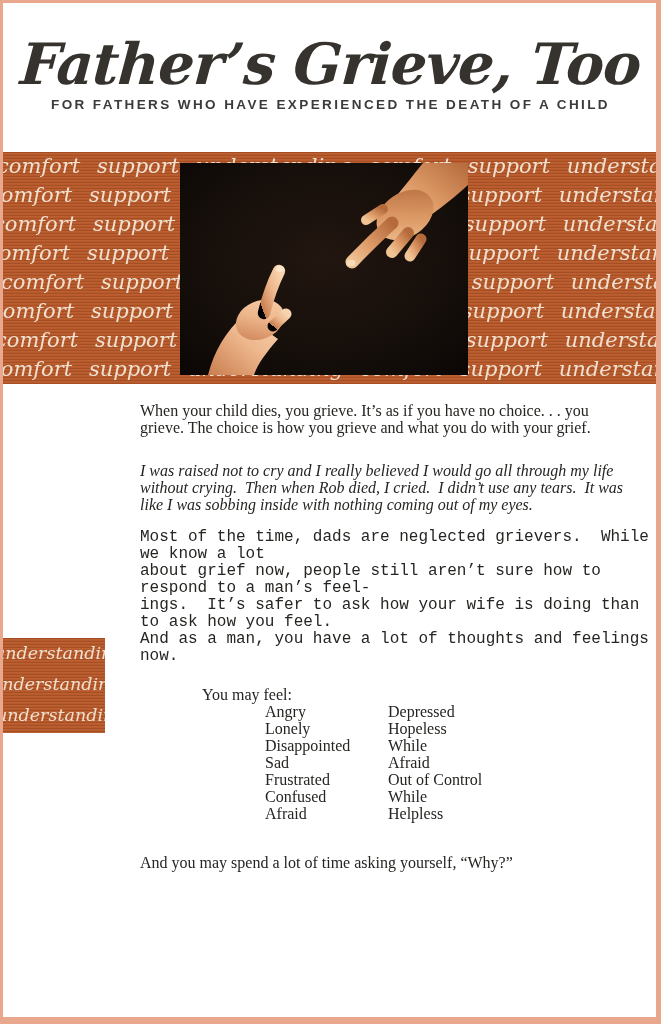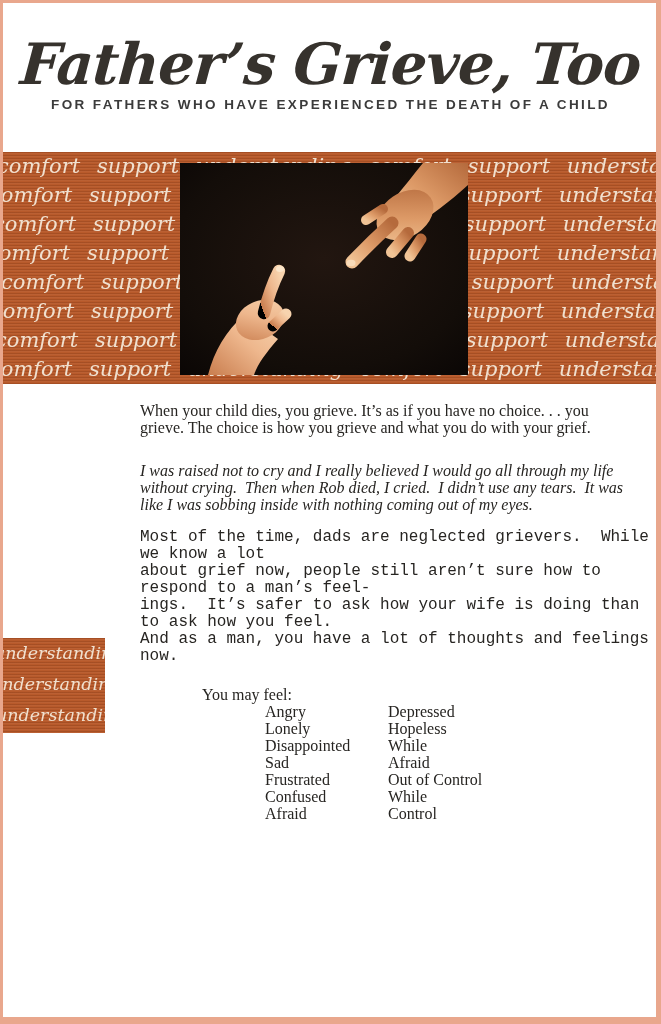--- a/index.html
+++ b/index.html
@@ -197,22 +197,23 @@
           <div class="feel-row">
             <span class="feel-left">Frustrated</span>
             <span class="feel-right">Out of Control</span>
           </div>
           <div class="feel-row">
             <span class="feel-left">Confused</span>
             <span class="feel-right">While</span>
           </div>
           <div class="feel-row">
             <span class="feel-left">Afraid</span>
-            <span class="feel-right">Control</span>
+            <span class="feel-right">Helpless</span>
           </div>
         </div>
     </div>
 
     <div id="paras-bottom">
+        <p class="para m18">And you may spend a lot of time asking yourself, “Why?”</p>
       </div>
   </div>
 
 </div>
 
 </body></html>

